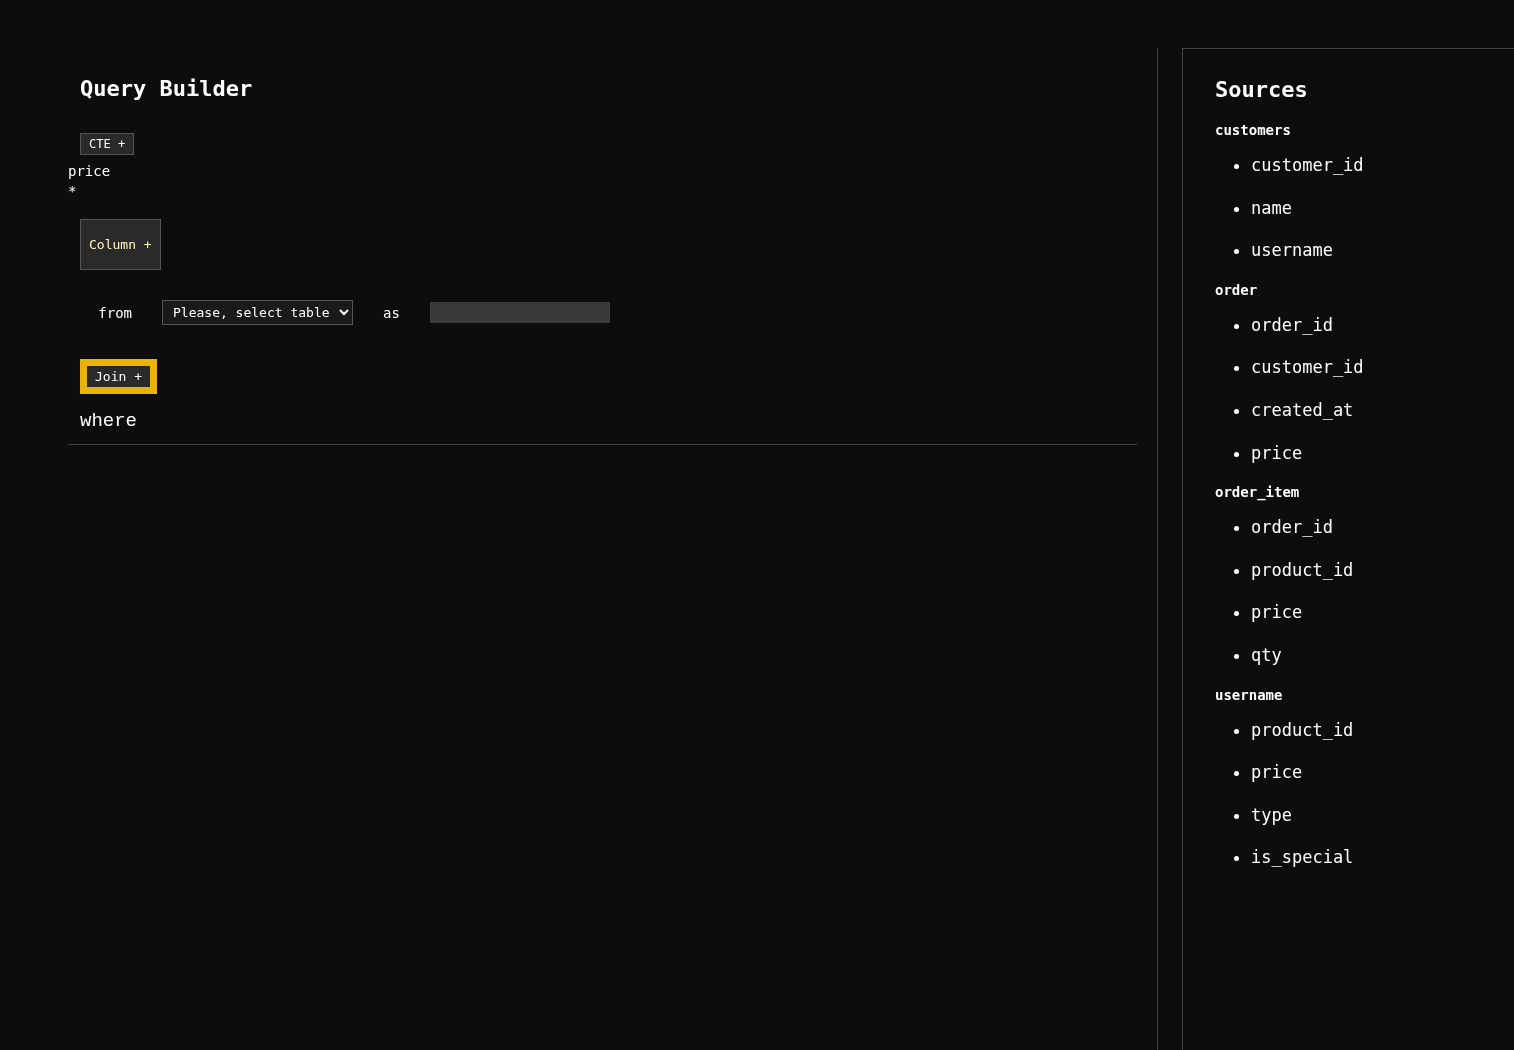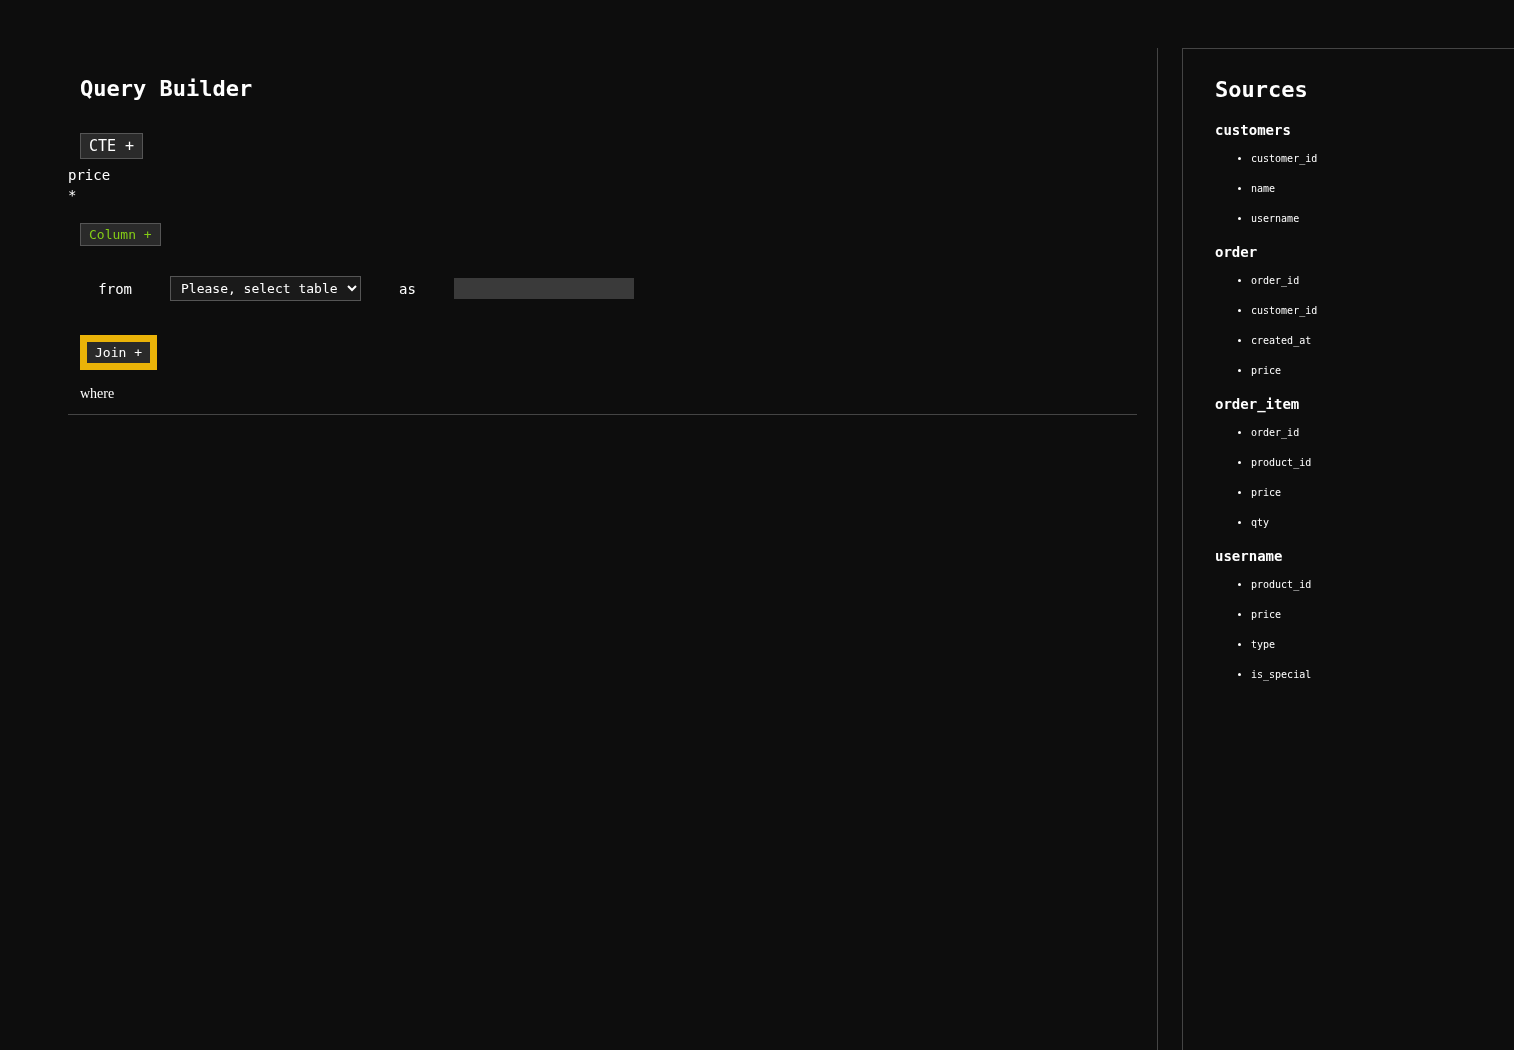--- a/index.html
+++ b/index.html
@@ -47,53 +47,53 @@
     }
 
     .cte-button {
       display: inline-block;
       background-color: #2a2a2a;
       border: 1px solid #555;
       color: #ffffff;
       padding: 3px 8px;
       cursor: pointer;
       font-family: monospace;
-      font-size: 15px;
+      font-size: 12px;
       margin-bottom: 4px;
     }
 
     .keyword {
       color: #ffffff;
       font-family: monospace;
       font-size: 14px;
       margin: 4px 0;
     }
 
     .star-line {
       color: #ffffff;
       font-family: monospace;
       margin: 2px 0 8px 0;
     }
 
     .column-button {
       display: inline-block;
       background-color: #2a2a2a;
       border: 1px solid #555;
-      color: #84cc16;
-      padding: 3px 8px;
+      color: #fef9c3;
+      padding: 17px 8px;
       cursor: pointer;
       font-family: monospace;
       font-size: 13px;
       margin-bottom: 6px;
     }
 
     .from-row {
       display: flex;
       align-items: center;
-      gap: 14px;
+      gap: 6px;
       margin-bottom: 10px;
     }
 
     .from-label {
       color: #ffffff;
       font-family: monospace;
       font-size: 14px;
       min-width: 40px;
       text-align: right;
     }
@@ -133,22 +133,22 @@
       color: #ffffff;
       padding: 3px 8px;
       cursor: pointer;
       font-family: monospace;
       font-size: 13px;
       margin-bottom: 4px;
     }
 
     .where-label {
       color: #ffffff;
-      font-family: Liberation Serif, serif;
-      font-size: 14px;
+      font-family: Liberation Mono, monospace;
+      font-size: 19px;
     }
 
     .divider {
       border: none;
       border-top: 1px solid #444;
       margin: 10px 0;
       width: 100%;
     }
 
     
@@ -164,21 +164,21 @@
       font-size: 14px;
       margin-top: 16px;
       margin-bottom: 8px;
       color: #ffffff;
     }
 
     .source-fields {
       list-style: disc;
       padding-left: 24px;
       color: #ffffff;
-      font-size: 10px;
+      font-size: 17px;
       line-height: 1.8;
     }
 
     .source-fields li {
       color: #ffffff;
     }
   </style>
 </head>
 <body>
 

